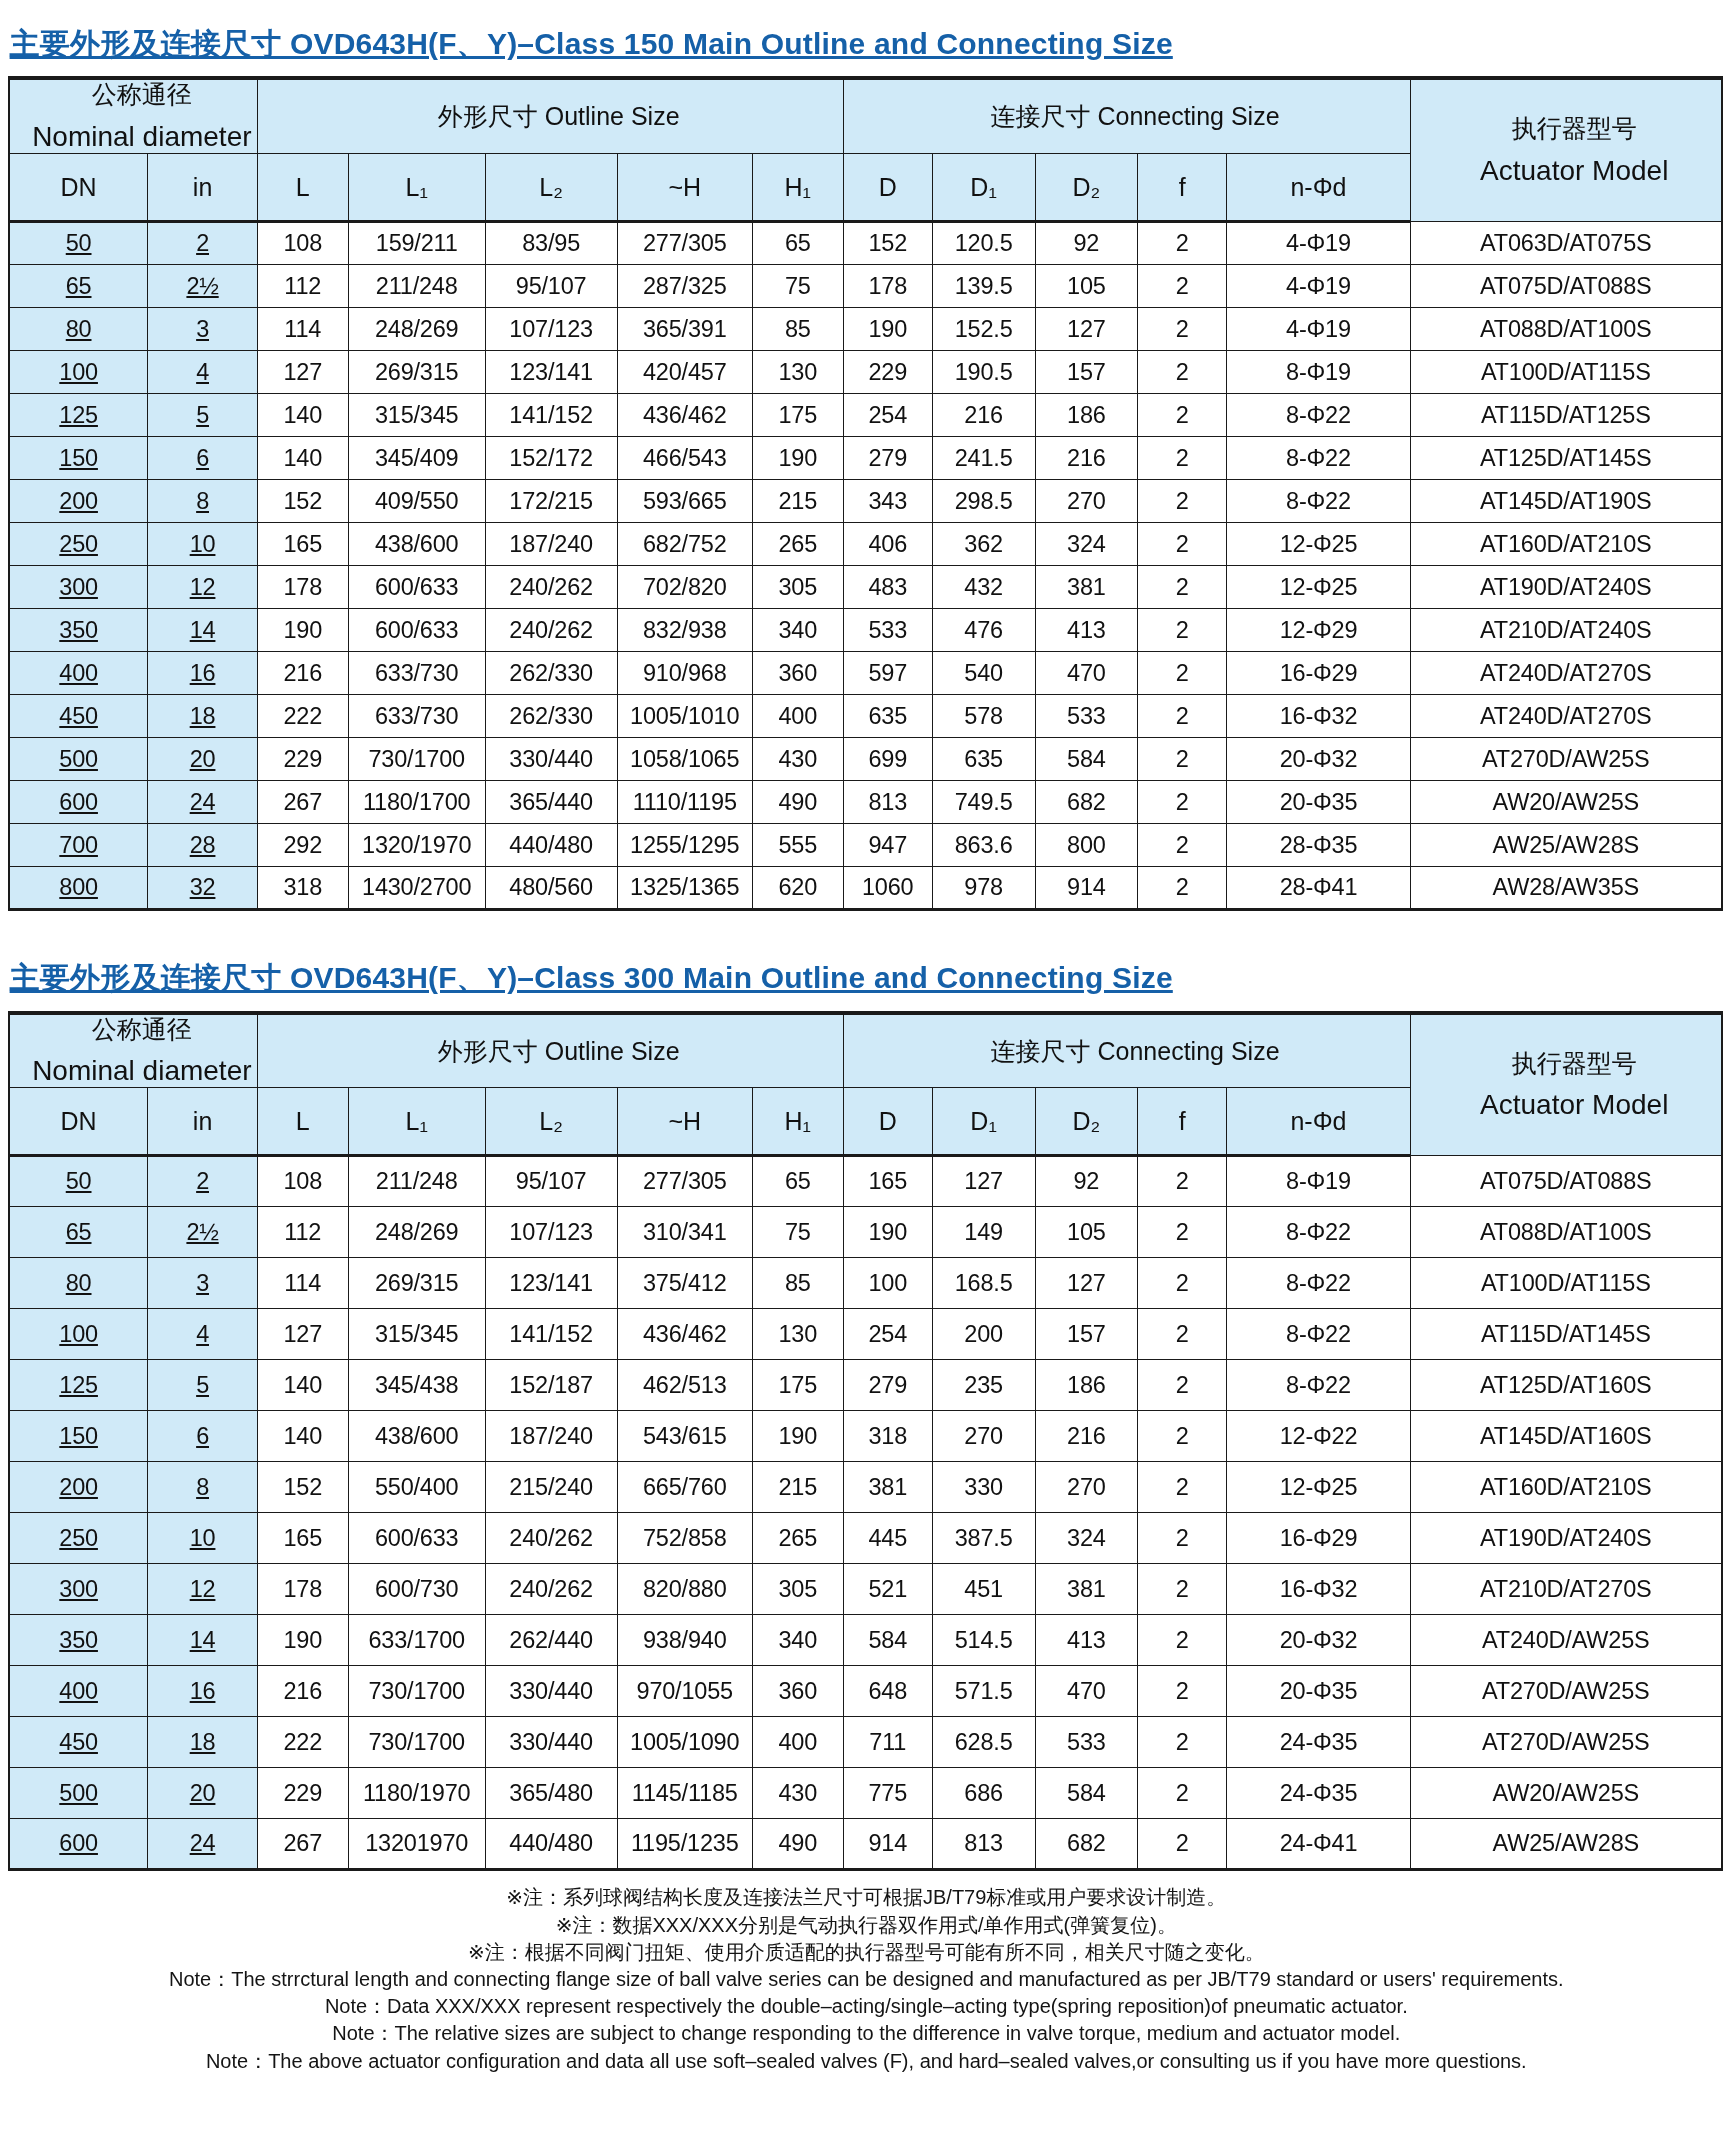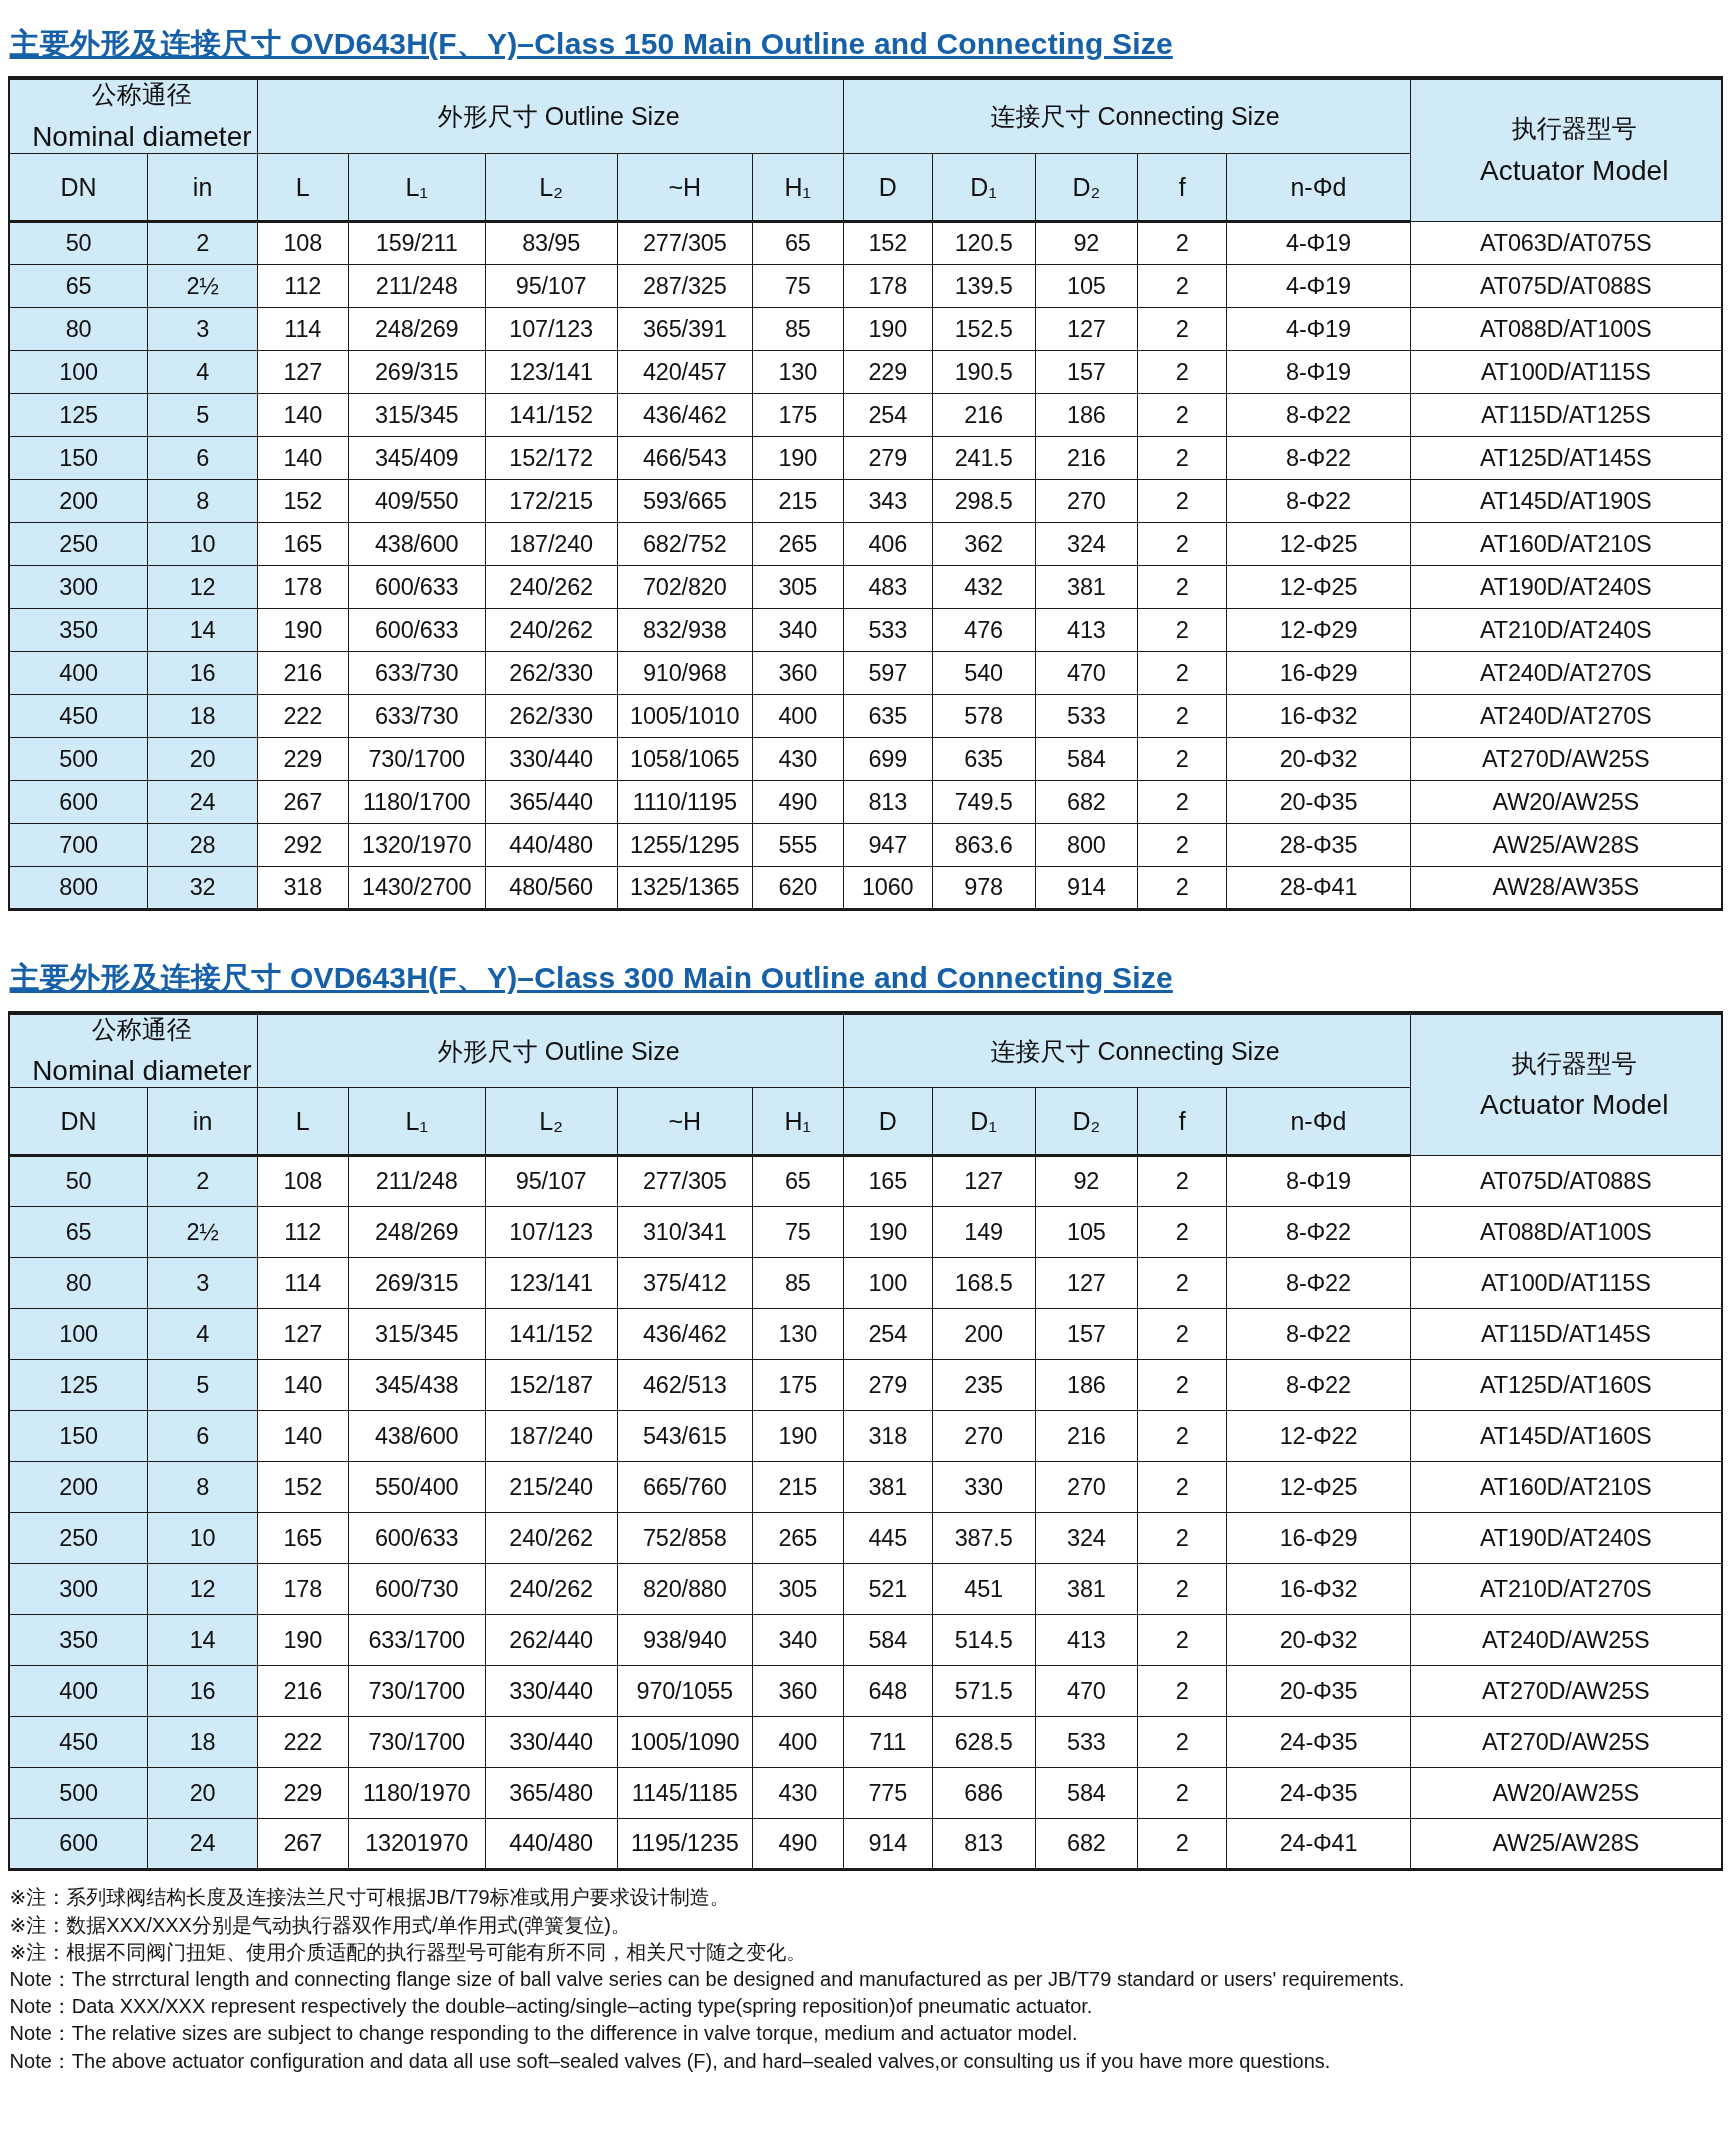--- a/index.html
+++ b/index.html
@@ -53,30 +53,31 @@
   .dim-table thead tr.col-row th { height: 68px; border-bottom-width: 3.2px; }
   .dim-table thead .zh { font-size: 25px; line-height: 1.15; }
   .dim-table thead .en { font-size: 28px; line-height: 1.15; margin-top: 12px; }
 
   .dim-table tbody td {
     background: #ffffff;
     font-size: 23.5px;
     letter-spacing: -0.2px;
     white-space: nowrap;
   }
-  .dim-table tbody td.shade { background: var(--cell-bg); }
+  .dim-table tbody td.shade { background: var(--cell-bg); text-decoration: underline; }
   table.t1 tbody td { height: 43px; }
   table.t2 tbody td { height: 51px; }
 
   .notes { margin: 13px 0 0 1.6px; }
   .notes [data-name="note-line"] {
     font-size: 20px;
     line-height: 1.36;
     color: #141414;
     white-space: nowrap;
+    text-align: center;
   }
 </style>
 </head>
 <body>
 
 <div class="page" data-name="datasheet-page">
 
   <h1 class="title" data-name="table1-title">主要外形及连接尺寸 OVD643H(F、Y)–Class 150  Main Outline and Connecting Size</h1>
 
   <table class="dim-table t1" data-name="class150-dimension-table">

